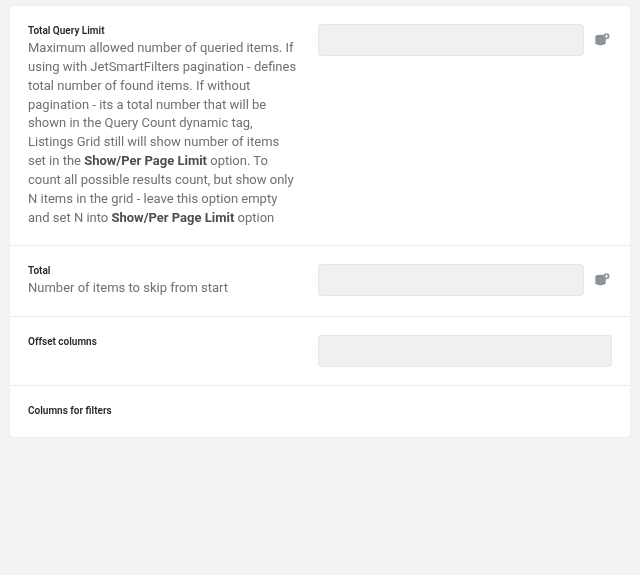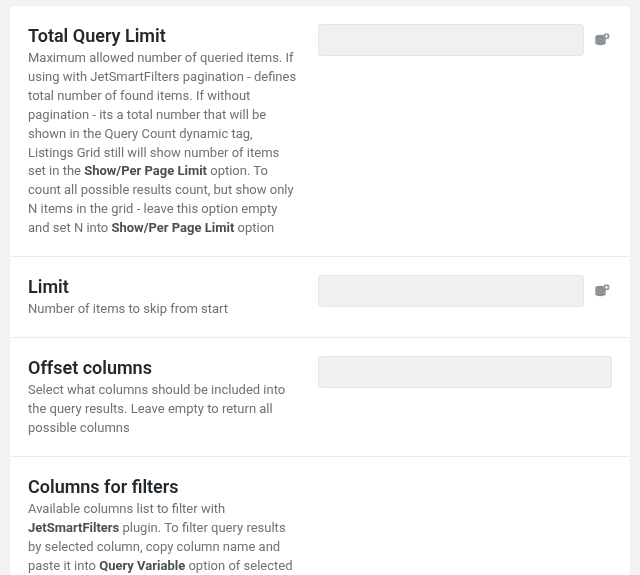--- a/index.html
+++ b/index.html
@@ -25,21 +25,21 @@
     padding: 18px 18px 18px 18px;
     border-bottom: 1px solid #ececec;
   }
   .row:last-child { border-bottom: none; justify-content: center; }
   .left {
     flex: 0 0 290px;
     padding-right: 18px;
   }
   .title {
     font-weight: 600;
-    font-size: 18px;
+    font-size: 10px;
     color: #23282d;
     margin-bottom: 2px;
     line-height: 1.3;
   }
   .desc {
     font-size: 13px;
     line-height: 1.45;
     color: #6c7277;
   }
   .desc b { font-weight: 700; color: #4a4f54; }
@@ -96,21 +96,21 @@
           <path d="M3 12v4c0 1.66 3.13 3 7 3s7-1.34 7-3v-4c0 1.66-3.13 3-7 3s-7-1.34-7-3z"></path>
           <circle cx="18" cy="7" r="4" fill="currentColor"></circle>
           <path d="M18 5v4M16 7h4" stroke="#f3f3f3" stroke-width="1.5" stroke-linecap="round"></path>
         </svg>
       </div>
     </div>
   </div>
 
   <div class="row">
     <div class="left">
-      <div class="title">Limit</div>
+      <div class="title">Total</div>
       <div class="desc">Number of items to skip from start</div>
     </div>
     <div class="right">
       <div class="fieldwrap">
         <input class="txt" type="text" value="" style="">
       </div>
       <div class="dyn-icon">
         <svg viewBox="0 0 24 24" fill="currentColor">
           <ellipse cx="10" cy="8" rx="7" ry="3"></ellipse>
           <path d="M3 8v4c0 1.66 3.13 3 7 3s7-1.34 7-3V8c0 1.66-3.13 3-7 3S3 9.66 3 8z"></path>
@@ -118,32 +118,28 @@
           <circle cx="18" cy="7" r="4" fill="currentColor"></circle>
           <path d="M18 5v4M16 7h4" stroke="#f3f3f3" stroke-width="1.5" stroke-linecap="round"></path>
         </svg>
       </div>
     </div>
   </div>
 
   <div class="row">
     <div class="left">
       <div class="title">Offset columns</div>
-      <div class="desc">Select what columns should be included into the query results. Leave empty to return all possible columns</div>
     </div>
     <div class="right">
       <div class="fieldwrap">
         <input class="txt" type="text" value="" style="">
       </div>
     </div>
   </div>
 
   <div class="row">
     <div class="left">
       <div class="title">Columns for filters</div>
-      <div class="desc">
-        <span>Available columns list to filter with </span><b>JetSmartFilters</b><span> plugin. To filter query results by selected column, copy column name and paste it into </span><b>Query Variable</b><span> option of selected filter.</span>
-      </div>
     </div>
     <div class="right"></div>
   </div>
 
 </div>
 
 </body></html>

